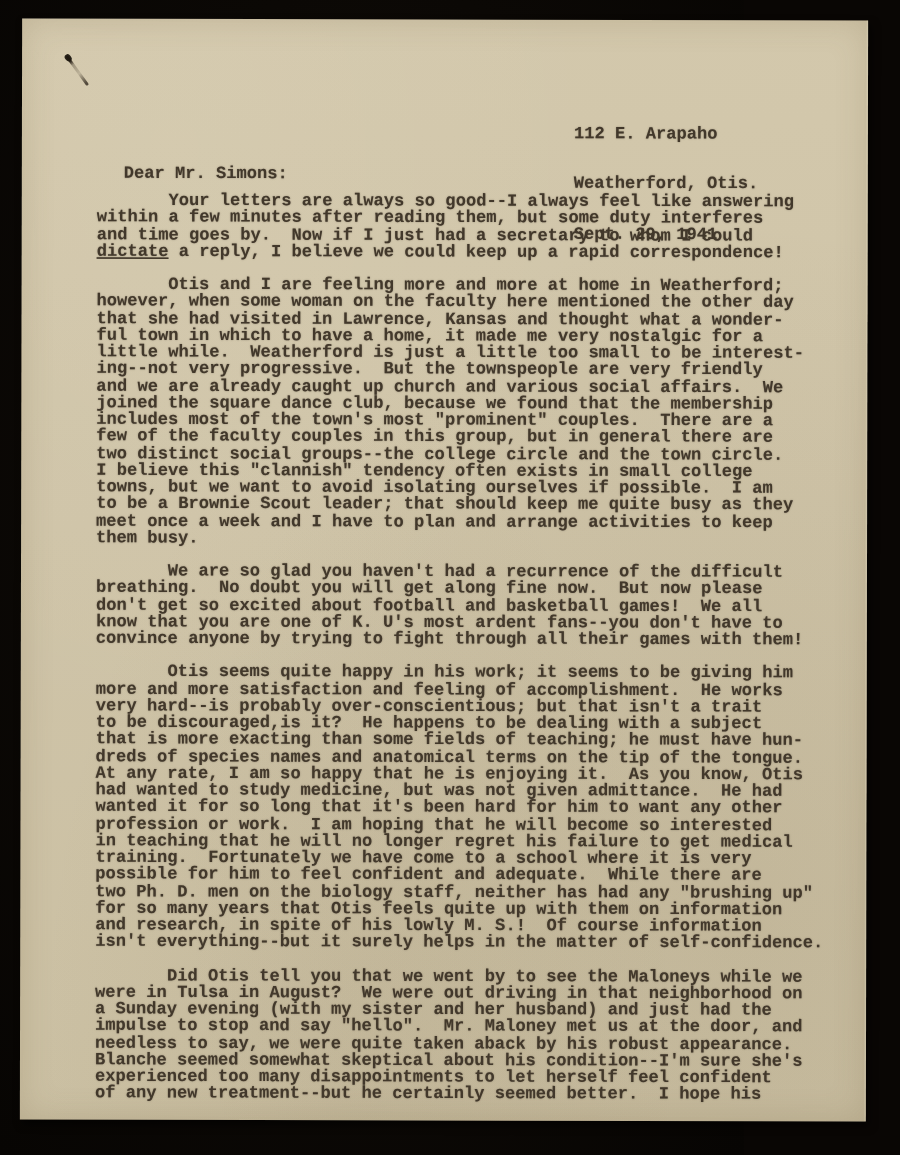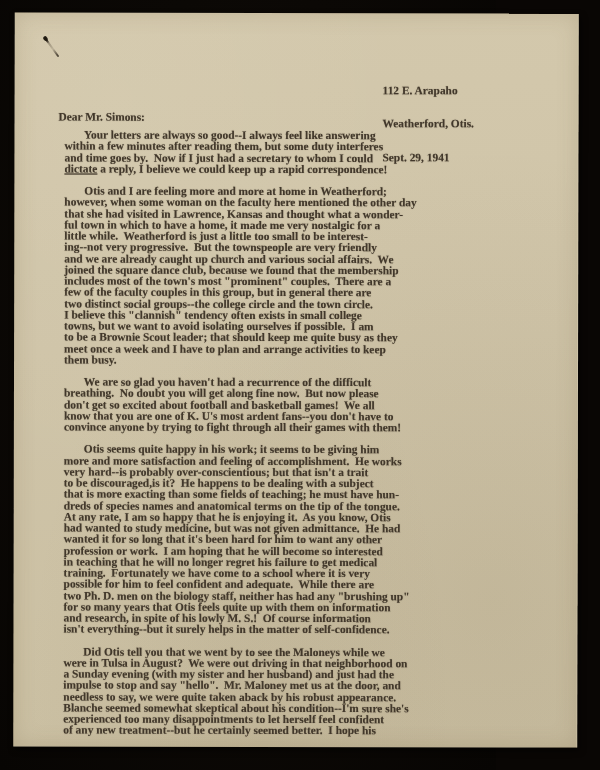--- a/index.html
+++ b/index.html
@@ -9,21 +9,20 @@
     height: 770px;
     overflow: hidden;
     background: #090604;
     font-family: "Liberation Mono", "DejaVu Sans Mono", monospace;
   }
   .scan-bg {
     position: relative;
     width: 496px;
     height: 770px;
     background: radial-gradient(ellipse at 50% 45%, #14100a 0%, #0b0805 60%, #070503 100%);
-    font-family: Liberation Serif, serif;
   }
   .paper {
     position: absolute;
     left: 14px;
     top: 13px;
     width: 564px;
     height: 734px;
     background:
       radial-gradient(ellipse at 18% 12%, rgba(255,250,235,0.06), transparent 45%),
       radial-gradient(ellipse at 85% 80%, rgba(110,92,60,0.10), transparent 55%),
@@ -65,21 +64,21 @@
     white-space: pre;
   }
   .address-block {
     position: absolute;
     left: 368px;
     top: 49px;
     line-height: 11.3px;
   }
   .salutation {
     position: absolute;
-    left: 44px;
+    left: 68px;
     top: 99px;
     line-height: 11.3px;
   }
   .letter-body {
     position: absolute;
     left: 50px;
     top: 117px;
     width: 500px;
   }
   .line {

